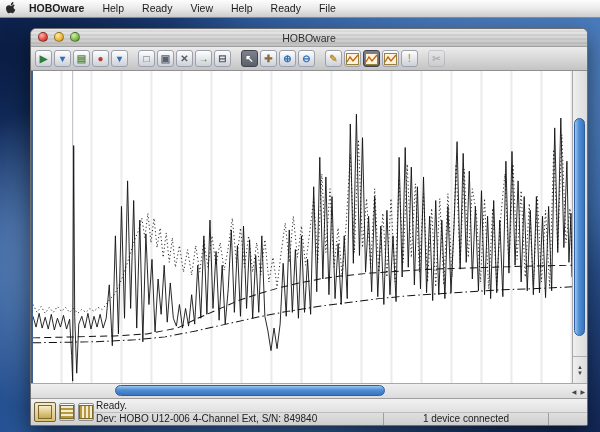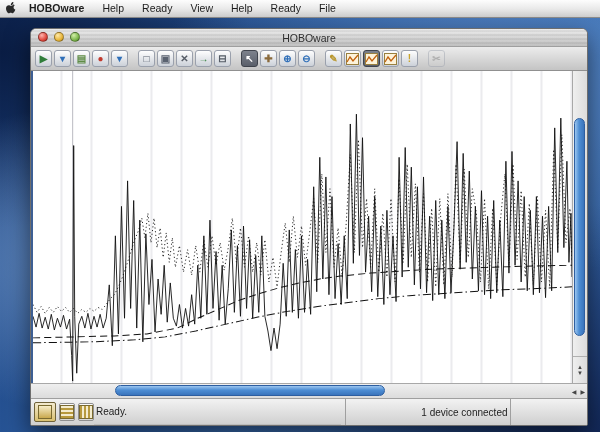--- a/index.html
+++ b/index.html
@@ -63,26 +63,26 @@
   .statuszone{flex:0 0 26px;display:flex;background:linear-gradient(#f2f2f2,#cfcfcf);
     border-top:1px solid #9f9f9f;font-size:10px;color:#222;}
   .viewswitch{flex:0 0 58px;display:flex;align-items:center;gap:3px;padding-left:3px;}
   .vs-btn{width:16px;height:18px;border:1px solid #8f8f8f;border-radius:2px;box-sizing:border-box;
     background:linear-gradient(#fbfbfb,#d8d8d8);display:flex;align-items:center;justify-content:center;}
   .vs-btn.selected{width:22px;height:20px;background:linear-gradient(#efe6c8,#cbb language 06f);
     background:linear-gradient(#f3ead0,#d9c06f);border-color:#6f6238;}
   .vs-plot{width:12px;height:12px;background:linear-gradient(#f7edc9,#c9a94e);border:1px solid #7a6a30;}
   .vs-lines{width:12px;height:12px;background:repeating-linear-gradient(0deg,#b89a3e 0 2px,#f4ecce 2px 4px);border:1px solid #7a6a30;}
   .vs-bars{width:12px;height:12px;background:repeating-linear-gradient(90deg,#b89a3e 0 2px,#f4ecce 2px 4px);border:1px solid #7a6a30;}
-  .statustext{flex:1;display:flex;flex-direction:row;min-width:0;}
+  .statustext{flex:1;display:flex;flex-direction:column;min-width:0;}
   .srow{flex:1;display:flex;align-items:center;padding-left:2px;}
   .srow.top{border-bottom:1px solid #bdbdbd;}
   .scell-dev{flex:0 0 285px;}
   .sdiv{width:1px;height:100%;background:#9f9f9f;margin:0 2px;}
-  .scell-conn{flex:0 0 160px;text-align:right;}
+  .scell-conn{flex:0 0 160px;text-align:center;}
   .scell-end{flex:1;}
 </style>
 </head>
 <body>
 
 <div class="screen">
 
   <div class="menubar">
     <span class="apple">
       <svg width="11" height="13" viewBox="0 0 11 13">
@@ -239,20 +239,21 @@
           </span>
           <span class="vs-btn">
             <span class="vs-bars"></span>
           </span>
         </div>
       <div class="statustext">
         <div class="srow top">
           <span>Ready.</span>
         </div>
         <div class="srow">
+          <span class="scell-dev">Dev: HOBO U12-006 4-Channel Ext, S/N: 849840</span>
           <span class="sdiv"></span>
           <span class="scell-conn">1 device connected</span>
           <span class="sdiv"></span>
           <span class="scell-end"></span>
         </div>
       </div>
     </div>
   </div>
 </div>
 

